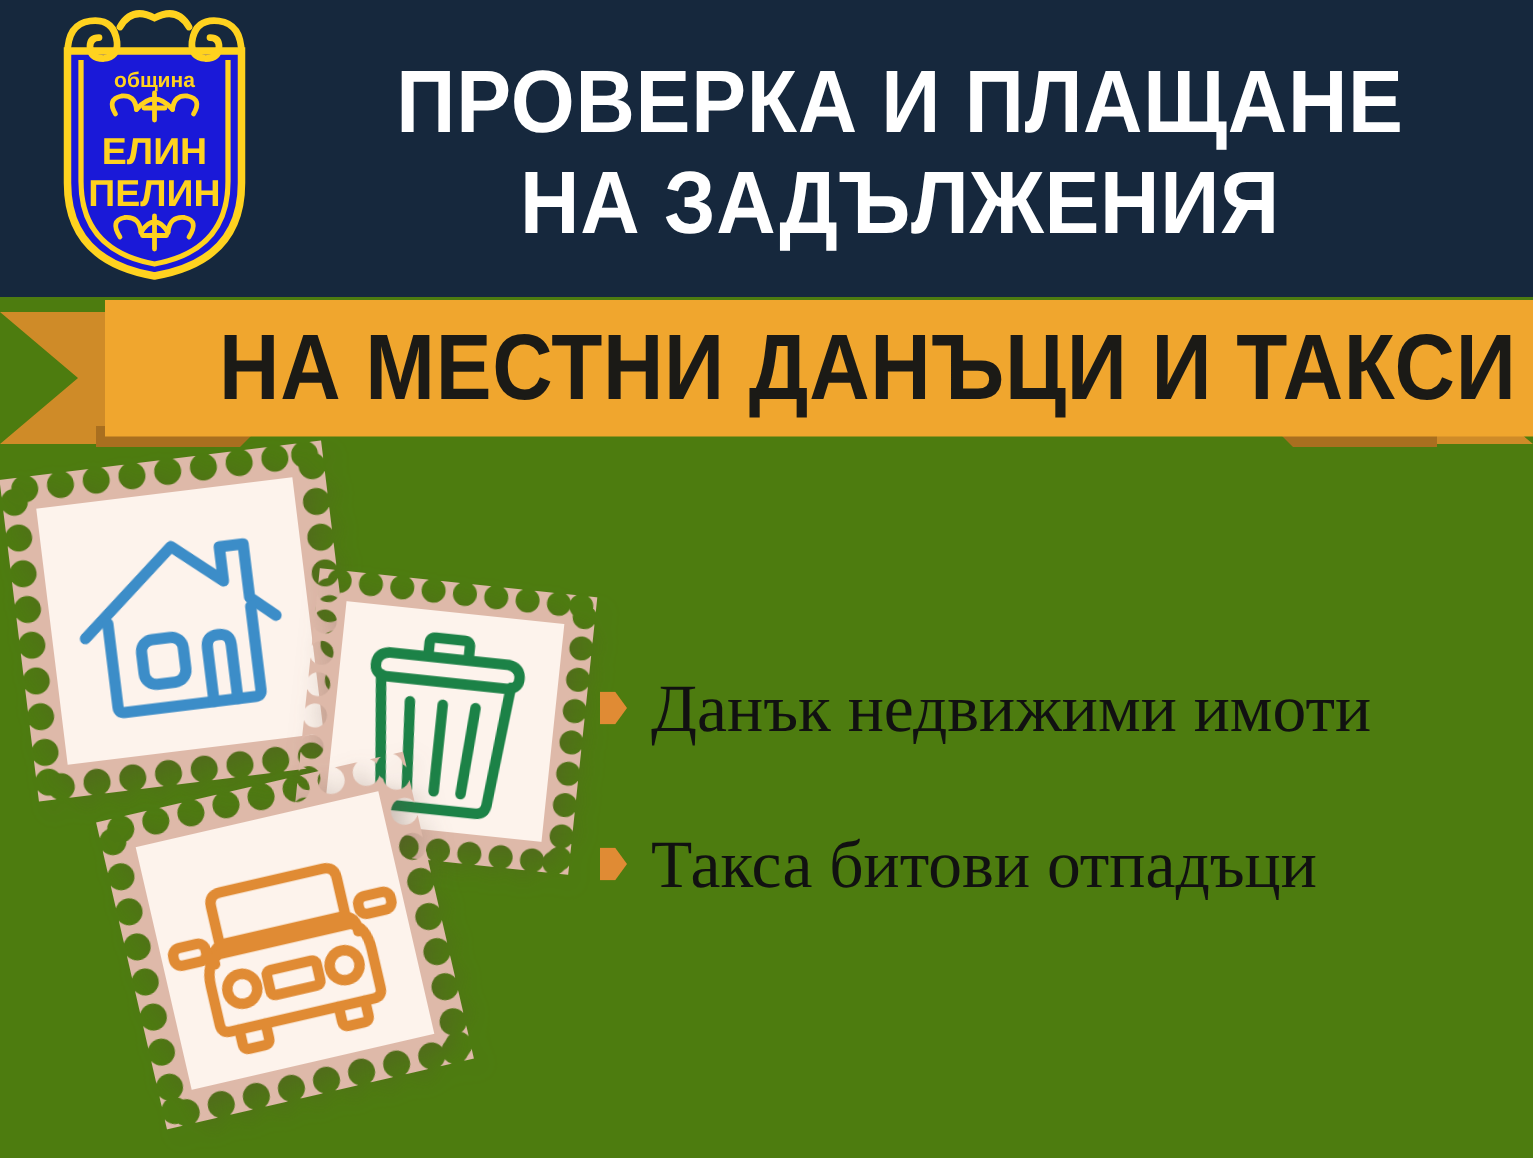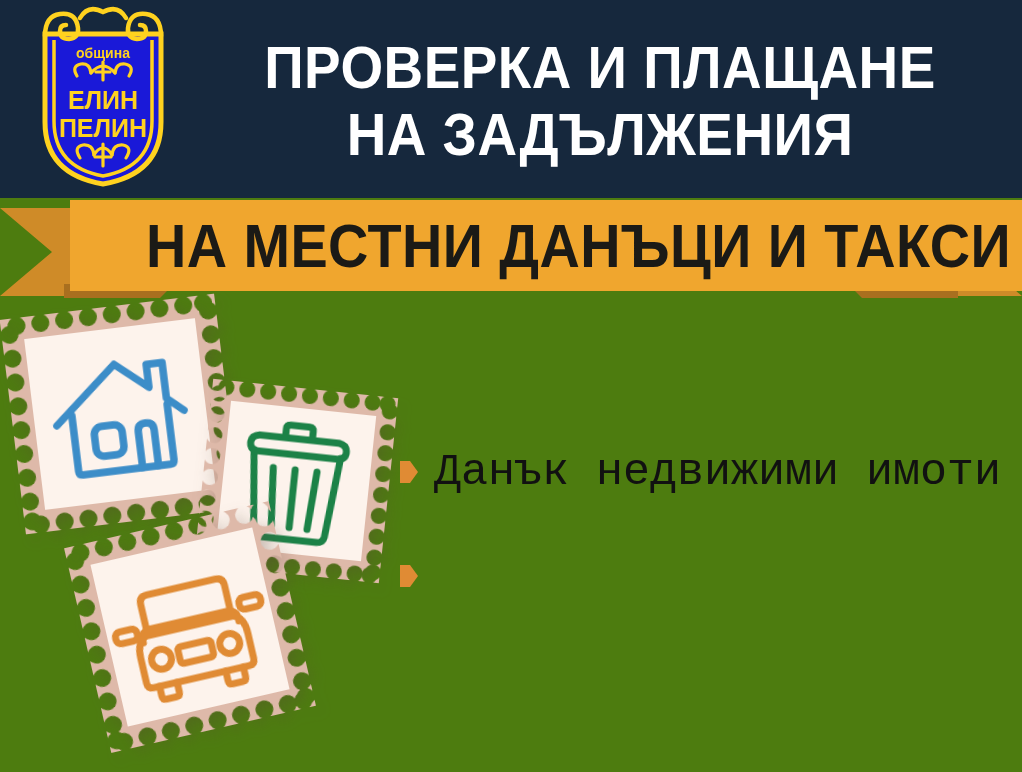--- a/index.html
+++ b/index.html
@@ -173,21 +173,21 @@
   .bullet-mark {
     flex: 0 0 auto;
     width: 18px;
     height: 22px;
     margin-right: 16px;
     background: #e08b34;
     clip-path: polygon(0 0, 10px 0, 18px 11px, 10px 22px, 0 22px);
   }
   .bullet-text {
     color: #111111;
-    font-family: Liberation Mono, monospace;
+    font-family: Liberation Serif, serif;
     font-size: 45px;
     line-height: 1;
     white-space: nowrap;
   }
 </style>
 </head>
 <body>
 
 <div id="poster">
 
@@ -429,18 +429,19 @@
 
   <div class="bullet-list">
 
     <div class="bullet-row">
       <span class="bullet-mark"></span>
       <span class="bullet-text">Данък недвижими имоти</span>
     </div>
 
     <div class="bullet-row">
       <span class="bullet-mark"></span>
+      <span class="bullet-text">Такса битови отпадъци</span>
     </div>
 
 
   </div>
 
 </div>
 
 </body></html>

